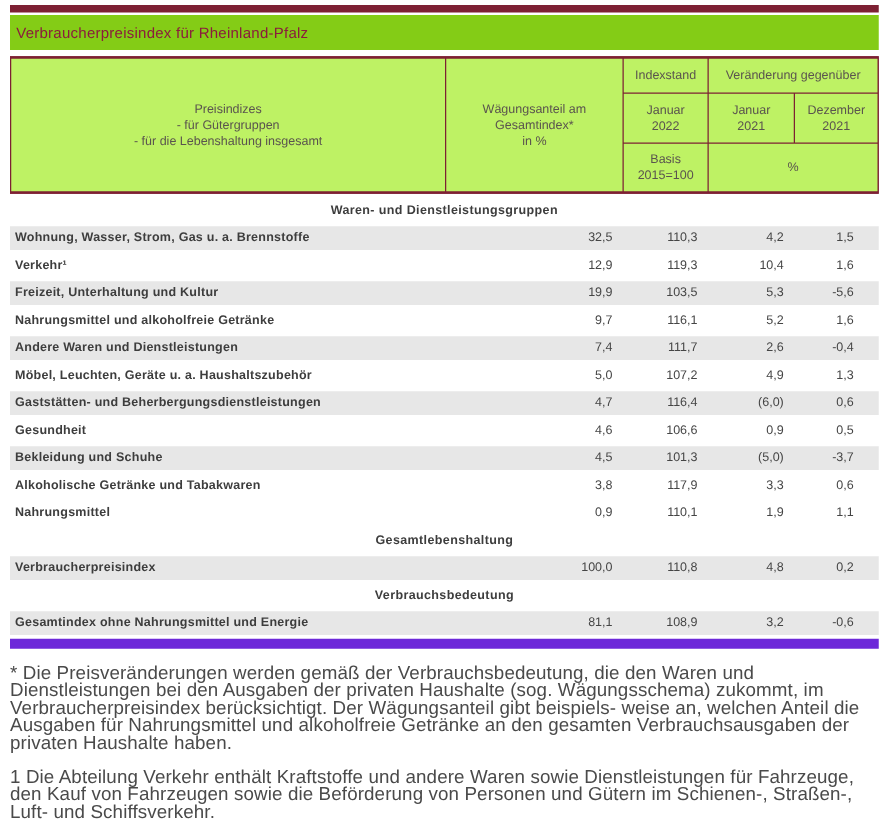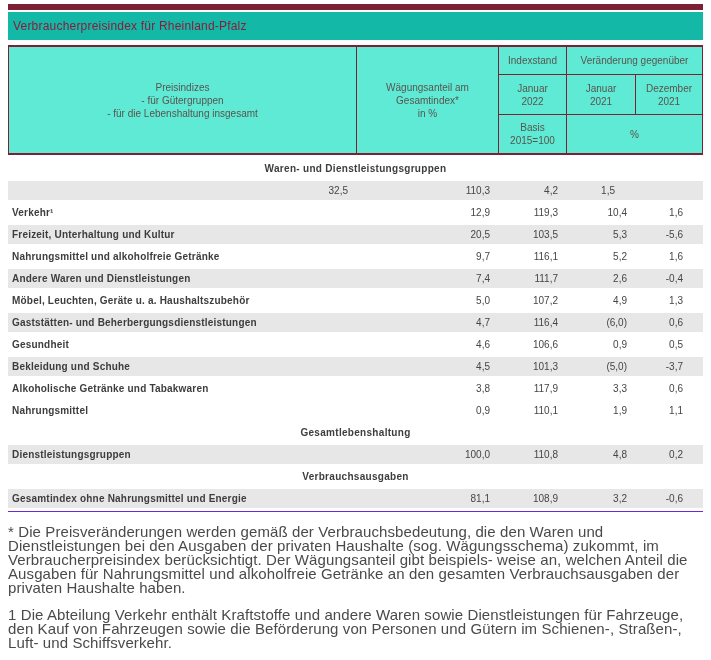--- a/index.html
+++ b/index.html
@@ -7,21 +7,21 @@
     width: 711px; height: 660px;
     background: #ffffff;
     overflow: hidden;
     font-family: "Liberation Sans", sans-serif;
   }
   .page { padding: 4px 8px 0 8px; width: 695px; }
 
   .top-bar { height: 6px; background: #7d2033; margin-bottom: 2px; }
 
   .title-box {
-    height: 28px; background: #14b8a6;
+    height: 28px; background: #84cc16;
     display: flex; align-items: center;
     padding-left: 5px; box-sizing: border-box;
     margin-bottom: 5px;
   }
   .title-box .title {
     color: #8b1c3d; font-size: 12px; letter-spacing: .2px;
   }
 
   
   .table-header {
@@ -29,40 +29,40 @@
     grid-template-columns: 347px 141px 67px 68px 1fr;
     grid-template-rows: 27px 39px 38px;
     gap: 1px;
     background: #7d2033;
     border: 1px solid #7d2033;
     border-top-width: 2px;
     border-bottom-width: 2px;
     width: 695px; box-sizing: border-box;
   }
   .hcell {
-    background: #5eead4;
+    background: #bef264;
     display: flex; flex-direction: column;
     align-items: center; justify-content: center;
     text-align: center;
     color: #5a544e; font-size: 10px; line-height: 13px;
   }
   .hc1 { grid-row: 1 / 4; grid-column: 1; }
   .hc2 { grid-row: 1 / 4; grid-column: 2; }
   .hc3 { grid-row: 1; grid-column: 3; }
   .hc4 { grid-row: 1; grid-column: 4 / 6; }
   .hc5 { grid-row: 2; grid-column: 3; }
   .hc6 { grid-row: 2; grid-column: 4; }
   .hc7 { grid-row: 2; grid-column: 5; }
   .hc8 { grid-row: 3; grid-column: 3; }
   .hc9 { grid-row: 3; grid-column: 4 / 6; }
 
   
   .table-body {
     margin-top: 4px;
-    border-bottom: 1px solid #6d28d9;
+    border-bottom: 8px solid #6d28d9;
     width: 695px; box-sizing: border-box;
   }
   .section-title {
     height: 19px; margin-bottom: 3px;
     display: flex; align-items: center; justify-content: center;
     font-size: 10px; font-weight: 700; color: #3d3d3d;
     letter-spacing: .3px;
   }
   .data-row {
     display: grid;
@@ -122,35 +122,36 @@
     <div class="hcell hc8">
       <div>Basis</div>
       <div>2015=100</div>
     </div>
     <div class="hcell hc9">%</div>
   </div>
 
   <div class="table-body">
       <div class="section-title">Waren- und Dienstleistungsgruppen</div>
       <div class="data-row shaded">
+        <div class="cell label">Wohnung, Wasser, Strom, Gas u. a. Brennstoffe</div>
         <div class="cell num">32,5</div>
         <div class="cell num">110,3</div>
         <div class="cell num">4,2</div>
         <div class="cell num">1,5</div>
       </div>
       <div class="data-row">
         <div class="cell label">Verkehr¹</div>
         <div class="cell num">12,9</div>
         <div class="cell num">119,3</div>
         <div class="cell num">10,4</div>
         <div class="cell num">1,6</div>
       </div>
       <div class="data-row shaded">
         <div class="cell label">Freizeit, Unterhaltung und Kultur</div>
-        <div class="cell num">20,5</div>
+        <div class="cell num">19,9</div>
         <div class="cell num">103,5</div>
         <div class="cell num">5,3</div>
         <div class="cell num">-5,6</div>
       </div>
       <div class="data-row">
         <div class="cell label">Nahrungsmittel und alkoholfreie Getränke</div>
         <div class="cell num">9,7</div>
         <div class="cell num">116,1</div>
         <div class="cell num">5,2</div>
         <div class="cell num">1,6</div>
@@ -199,27 +200,27 @@
       </div>
       <div class="data-row">
         <div class="cell label">Nahrungsmittel</div>
         <div class="cell num">0,9</div>
         <div class="cell num">110,1</div>
         <div class="cell num">1,9</div>
         <div class="cell num">1,1</div>
       </div>
       <div class="section-title">Gesamtlebenshaltung</div>
       <div class="data-row shaded">
-        <div class="cell label">Dienstleistungsgruppen</div>
+        <div class="cell label">Verbraucherpreisindex</div>
         <div class="cell num">100,0</div>
         <div class="cell num">110,8</div>
         <div class="cell num">4,8</div>
         <div class="cell num">0,2</div>
       </div>
-      <div class="section-title">Verbrauchsausgaben</div>
+      <div class="section-title">Verbrauchsbedeutung</div>
       <div class="data-row shaded">
         <div class="cell label">Gesamtindex ohne Nahrungsmittel und Energie</div>
         <div class="cell num">81,1</div>
         <div class="cell num">108,9</div>
         <div class="cell num">3,2</div>
         <div class="cell num">-0,6</div>
       </div>
     </div>
 
   <div class="footnotes">

